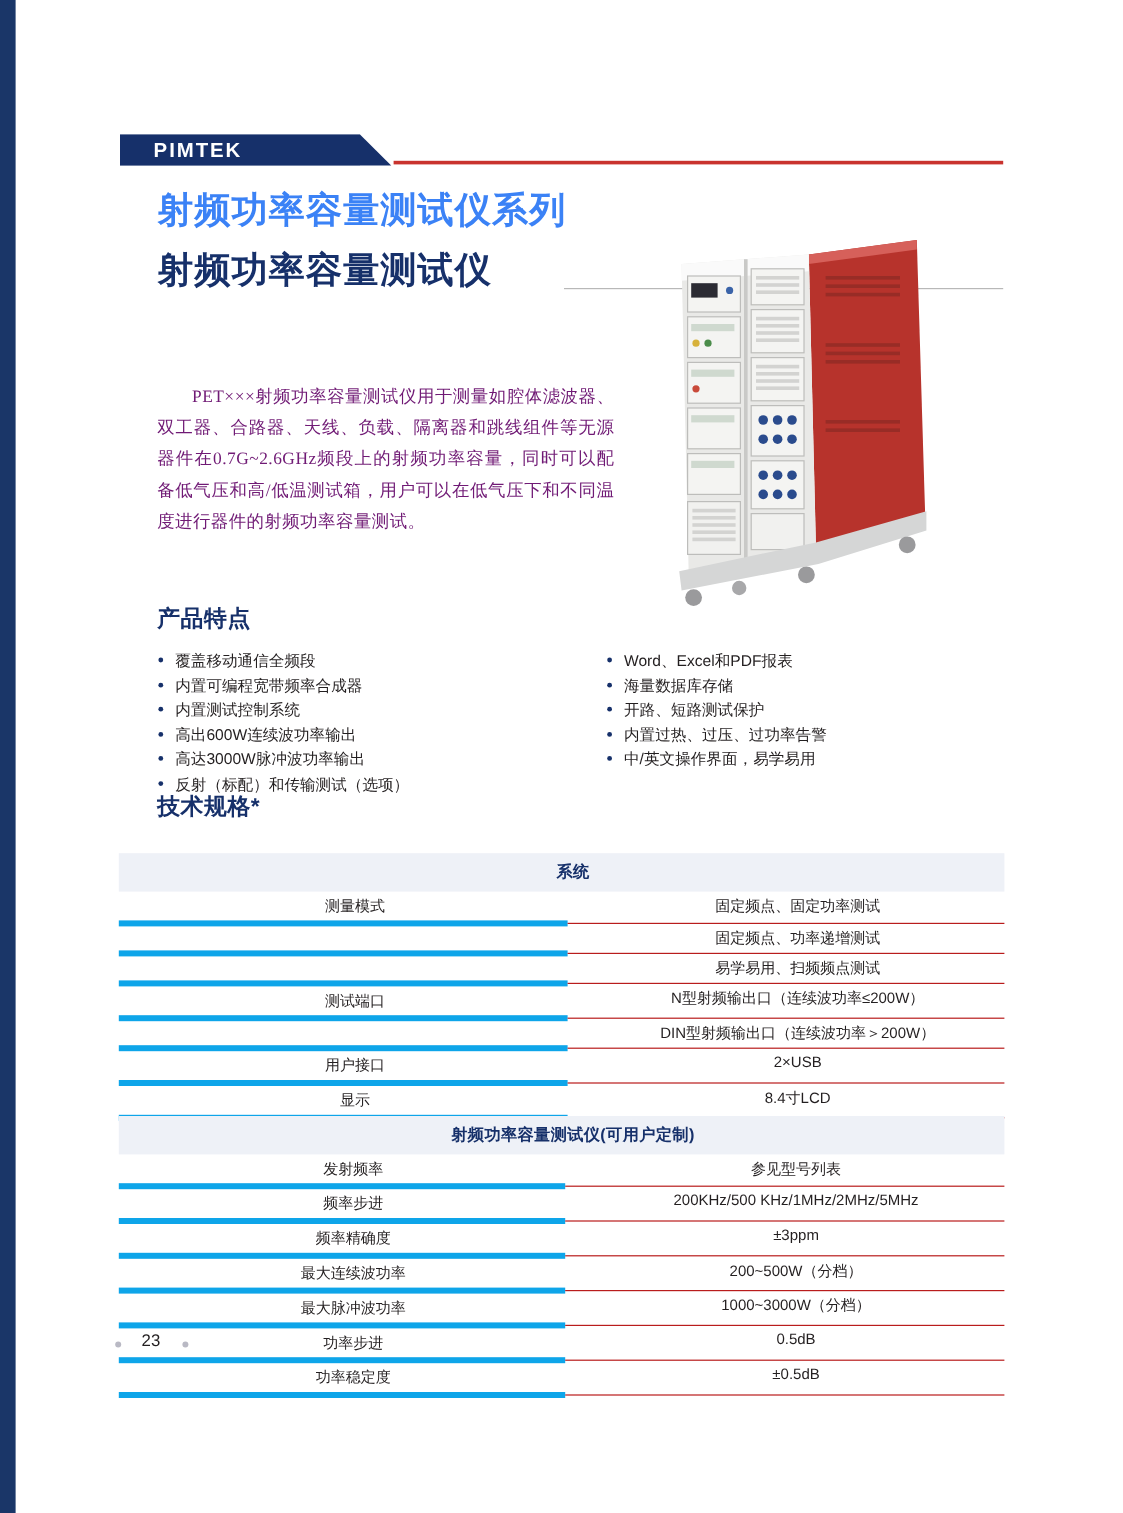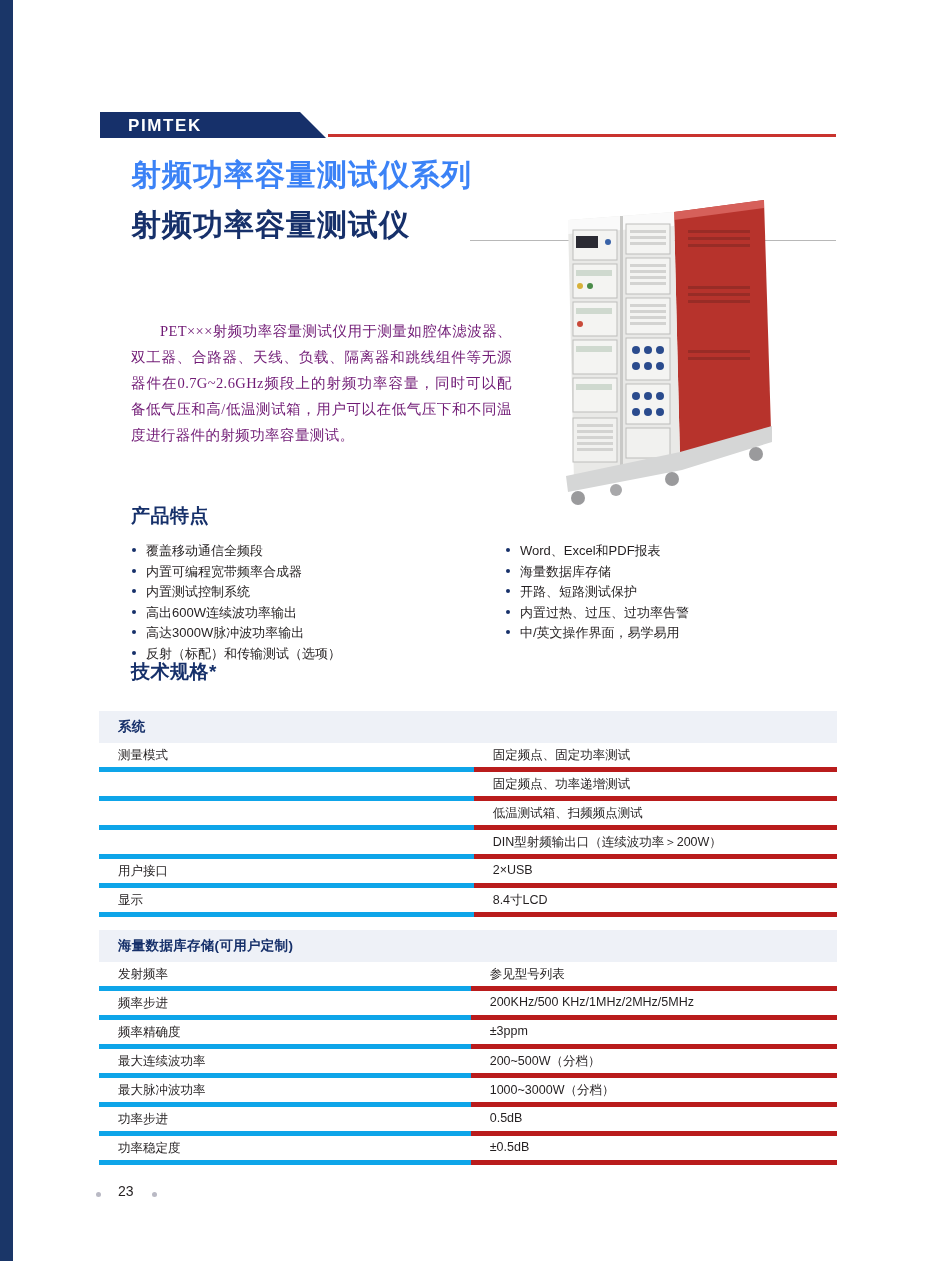--- a/index.html
+++ b/index.html
@@ -178,35 +178,36 @@
     font-weight: bold;
     font-size: 13.5px;
     padding: 7px 0 7px 19px;
     border: none;
     letter-spacing: 0.3px;
   }
   .spec-table td {
     padding: 3.5px 0 3.5px 19px;
     vertical-align: top;
     color: #231f20;
+    text-align: center;
   }
   .spec-table td.k {
     width: 376px;
     border-bottom: 5px solid #0ea5e9;
   }
   .spec-table td.v {
     width: 362px;
-    border-bottom: 5px solid #b91c1c;
+    border-bottom: 1px solid #b91c1c;
   }
 
   
   .footer {
     position: absolute;
     left: 96px;
-    top: 1183px;
+    top: 1109px;
     width: 160px;
     height: 20px;
   }
   .footer-dot {
     position: absolute;
     top: 9px;
     width: 5px;
     height: 5px;
     border-radius: 50%;
     background: #b9b9c4;
@@ -366,41 +367,45 @@
   <tr>
     <td class="k">测量模式</td>
     <td class="v">固定频点、固定功率测试</td>
   </tr>
   <tr>
     <td class="k"></td>
     <td class="v">固定频点、功率递增测试</td>
   </tr>
   <tr>
     <td class="k"></td>
-    <td class="v">低温测试箱、扫频频点测试</td>
+    <td class="v">易学易用、扫频频点测试</td>
+  </tr>
+  <tr>
+    <td class="k">测试端口</td>
+    <td class="v">N型射频输出口（连续波功率≤200W）</td>
   </tr>
   <tr>
     <td class="k"></td>
     <td class="v">DIN型射频输出口（连续波功率＞200W）</td>
   </tr>
   <tr>
     <td class="k">用户接口</td>
     <td class="v">2×USB</td>
   </tr>
   <tr>
     <td class="k">显示</td>
     <td class="v">8.4寸LCD</td>
   </tr>
 </tbody>
   </table>
 
 <table class="spec-table" id="spec-table-rf">
   <tbody>
       <tr class="band-row">
-    <td colspan="2">海量数据库存储(可用户定制)</td>
+    <td colspan="2">射频功率容量测试仪(可用户定制)</td>
   </tr>
   <tr>
     <td class="k">发射频率</td>
     <td class="v">参见型号列表</td>
   </tr>
   <tr>
     <td class="k">频率步进</td>
     <td class="v">200KHz/500 KHz/1MHz/2MHz/5MHz</td>
   </tr>
   <tr>

